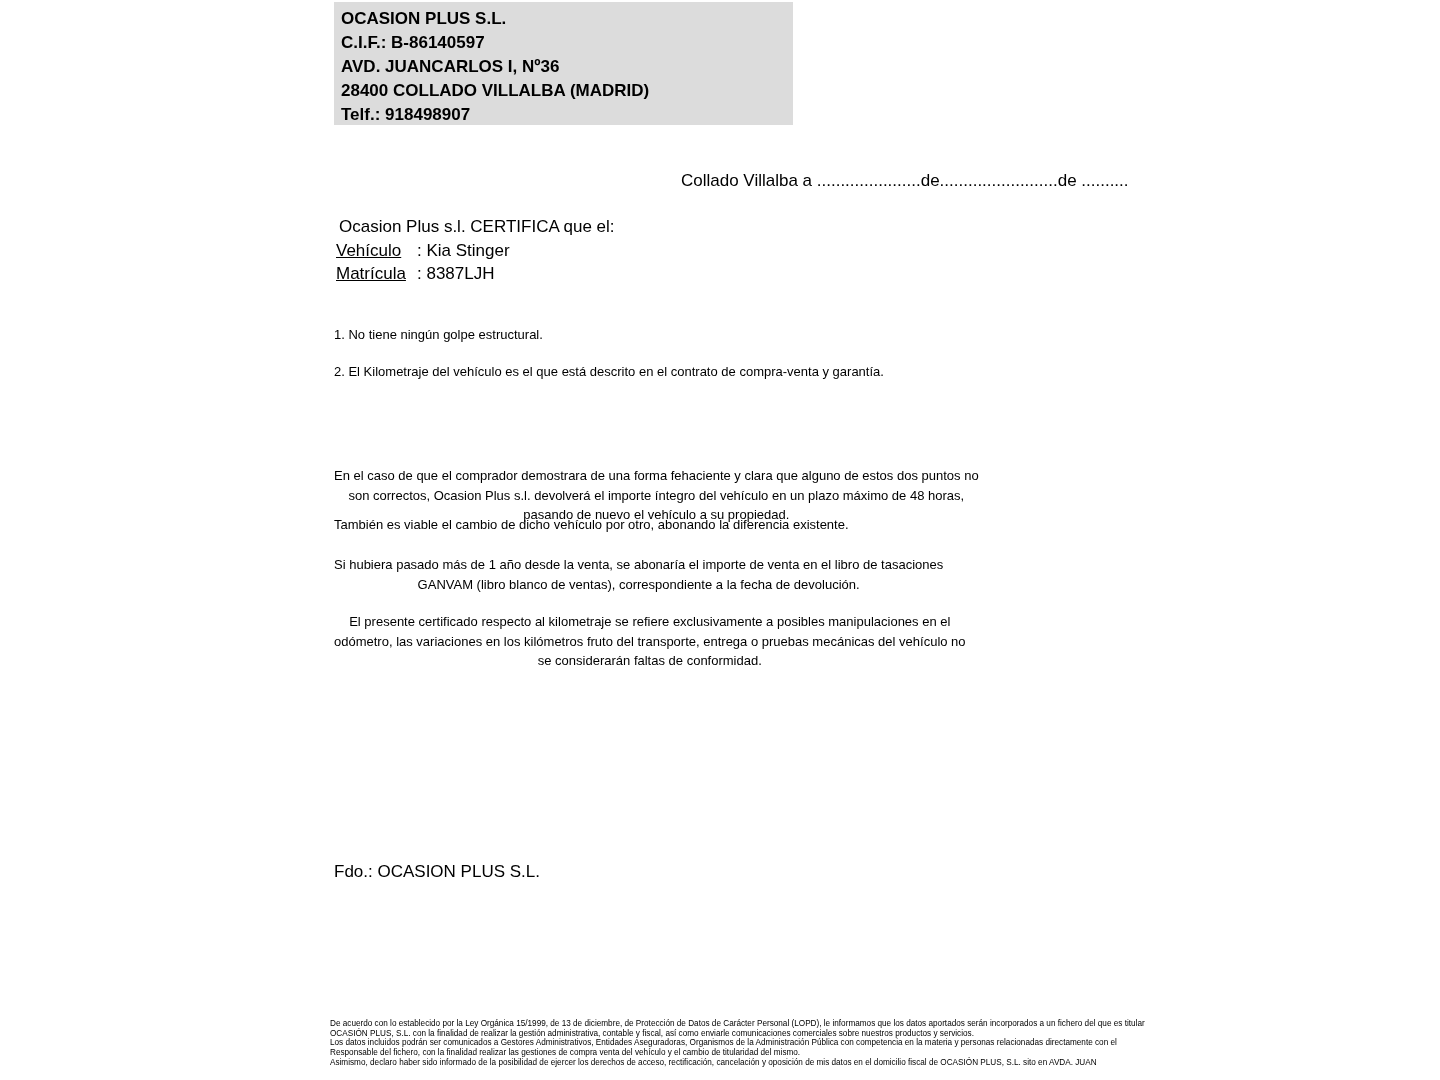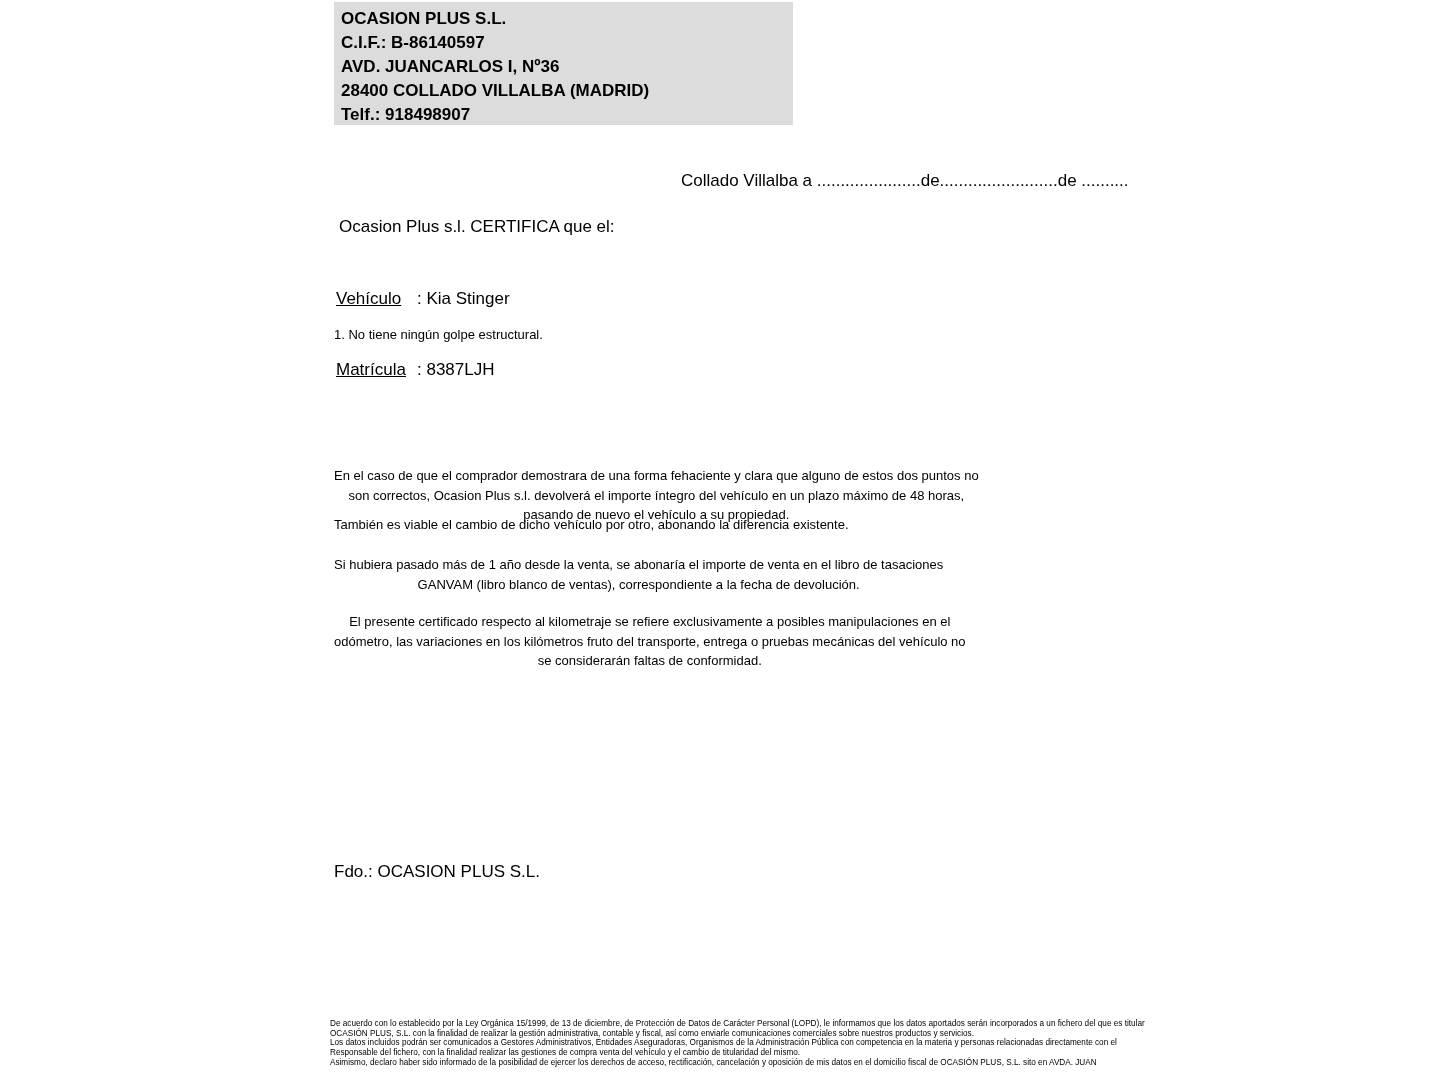--- a/index.html
+++ b/index.html
@@ -44,21 +44,21 @@
     position: absolute;
     left: 336px;
     top: 215px;
     font-size: 17px;
     line-height: 23.5px;
   }
   .cert-intro {
     padding-left: 3px;
     white-space: pre;
   }
-  .cert-field { white-space: pre; margin-top: 48px; }
+  .cert-field { white-space: pre; }
   .cert-label {
     display: inline-block;
     width: 81px;
     text-decoration: underline;
   }
   .body-text {
     position: absolute;
     left: 334px;
     font-size: 13px;
     line-height: 19.7px;
@@ -103,20 +103,21 @@
 
   <div class="date-line">Collado Villalba a ......................de.........................de ..........</div>
 
   <div class="cert-block">
     <div class="cert-intro">Ocasion Plus s.l. CERTIFICA que el:</div>
     <div class="cert-field"><span class="cert-label">Vehículo</span><span class="cert-value">: Kia Stinger</span></div>
     <div class="cert-field"><span class="cert-label">Matrícula</span><span class="cert-value">: 8387LJH</span></div>
   </div>
 
   <div class="body-text pt1">1. No tiene ningún golpe estructural.</div>
+  <div class="body-text pt2">2. El Kilometraje del vehículo es el que está descrito en el contrato de compra-venta y garantía.</div>
 
   <div class="body-text para1">En el caso de que el comprador demostrara de una forma fehaciente y clara que alguno de estos dos puntos no
 son correctos, Ocasion Plus s.l. devolverá el importe íntegro del vehículo en un plazo máximo de 48 horas,
 pasando de nuevo el vehículo a su propiedad.</div>
   <div class="body-text para2">También es viable el cambio de dicho vehículo por otro, abonando la diferencia existente.</div>
   <div class="body-text para3">Si hubiera pasado más de 1 año desde la venta, se abonaría el importe de venta en el libro de tasaciones
 GANVAM (libro blanco de ventas), correspondiente a la fecha de devolución.</div>
   <div class="body-text para4">El presente certificado respecto al kilometraje se refiere exclusivamente a posibles manipulaciones en el
 odómetro, las variaciones en los kilómetros fruto del transporte, entrega o pruebas mecánicas del vehículo no
 se considerarán faltas de conformidad.</div>

